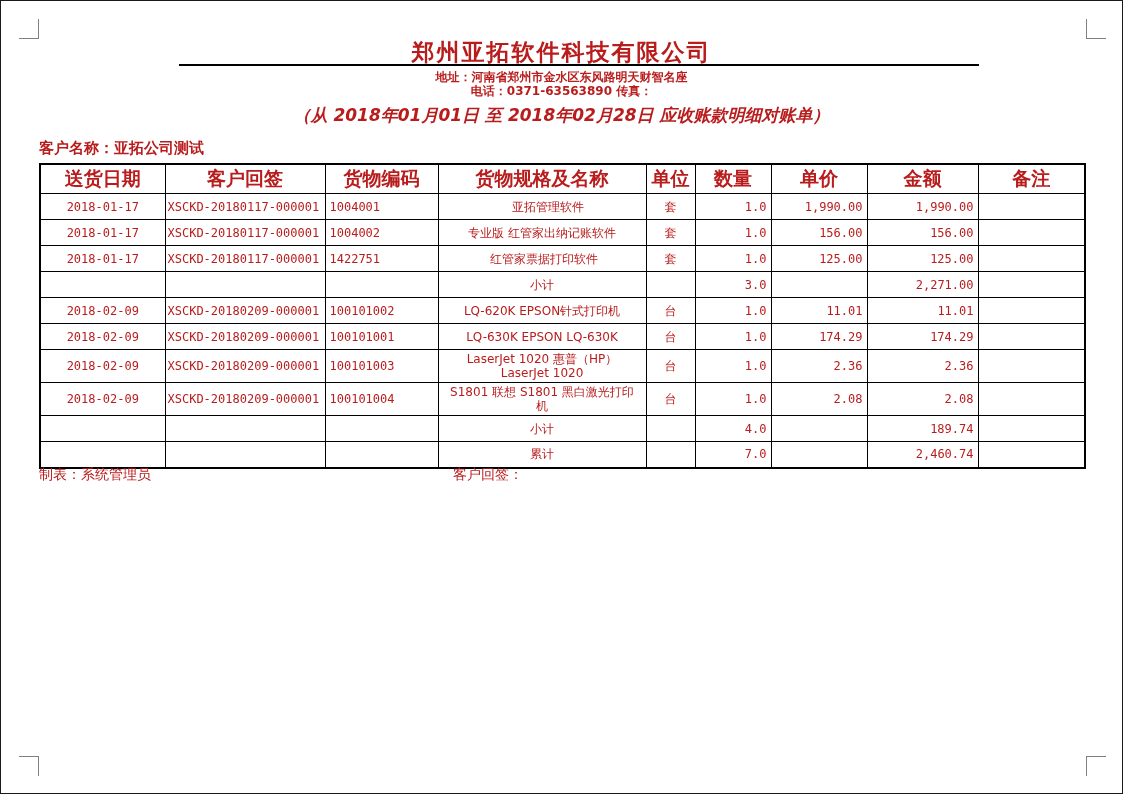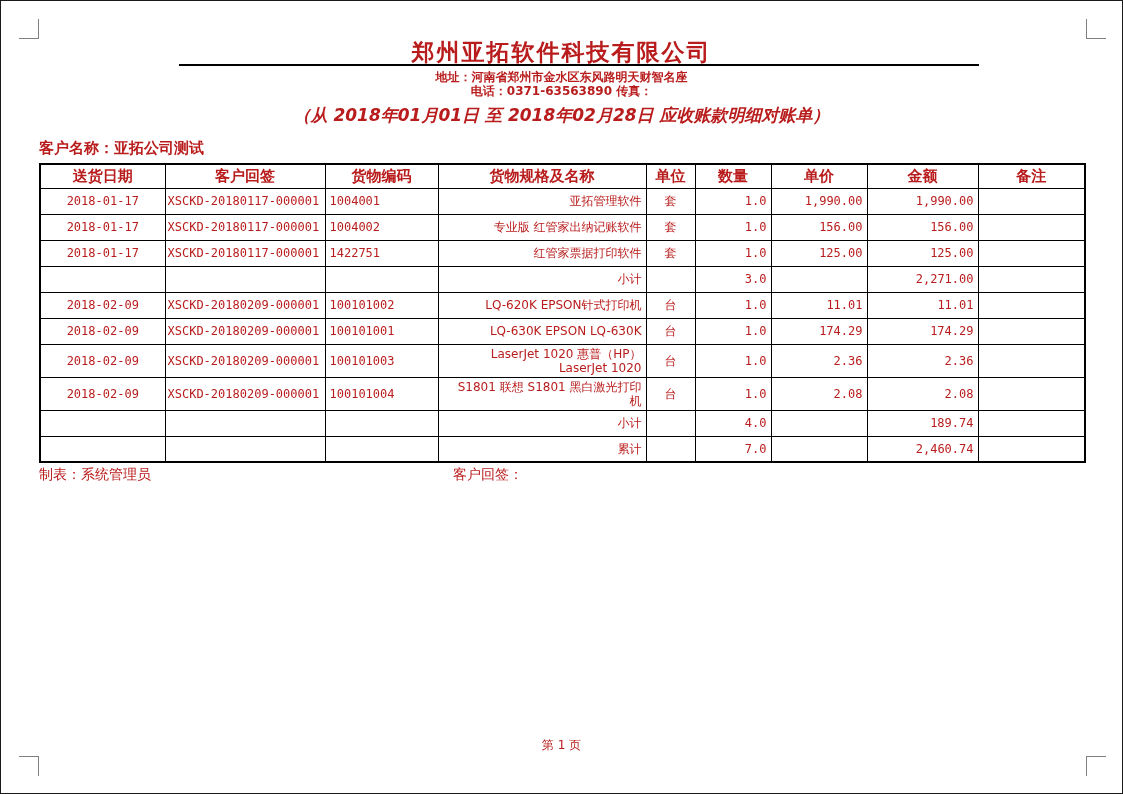--- a/index.html
+++ b/index.html
@@ -32,33 +32,33 @@
     border: 2px solid #000000;
   }
   #detail-table th, #detail-table td {
     border: 1px solid #000000;
     overflow: hidden;
     padding: 1px 4px;
     vertical-align: middle;
   }
   #detail-table th {
     height: 24px;
-    font-size: 15px;
+    font-size: 19px;
     font-weight: bold;
     text-align: center;
     font-family: "DejaVu Sans", sans-serif;
     margin-left: 28px;
   }
   #detail-table td { height: 26px; font-size: 12px; line-height: 14px; }
   #detail-table tr.tall td { height: 33px; }
   
   #detail-table td:nth-child(1) { text-align: center; font-family: "DejaVu Sans Mono", monospace; }
   #detail-table td:nth-child(2) { text-align: left;   font-family: "DejaVu Sans Mono", monospace; padding-left: 2px; }
   #detail-table td:nth-child(3) { text-align: left;   font-family: "DejaVu Sans Mono", monospace; }
-  #detail-table td:nth-child(4) { text-align: right; white-space: pre-wrap; word-break: break-all; }
+  #detail-table td:nth-child(4) { text-align: center; white-space: pre-wrap; word-break: break-all; }
   #detail-table td:nth-child(5) { text-align: center; }
   #detail-table td:nth-child(6),
   #detail-table td:nth-child(7),
   #detail-table td:nth-child(8) { text-align: right; font-family: "DejaVu Sans Mono", monospace; }
   #detail-table td:nth-child(9) { text-align: left; }
 
   #prepared-by { position: absolute; top: 465px; left: 38px; font-size: 14px; }
   #customer-signature { position: absolute; top: 465px; left: 452px; font-size: 14px; }
   #page-number { top: 736px; font-size: 12px; }
 
@@ -220,14 +220,13 @@
           <td>7.0</td>
           <td></td>
           <td>2,460.74</td>
           <td></td>
         </tr>
       </tbody>
   </table>
 
   <div id="prepared-by">制表：系统管理员</div>
   <div id="customer-signature">客户回签：</div>
-  <div class="centered" id="page-number">第 1 页</div>
 </div>
 
 </body></html>

